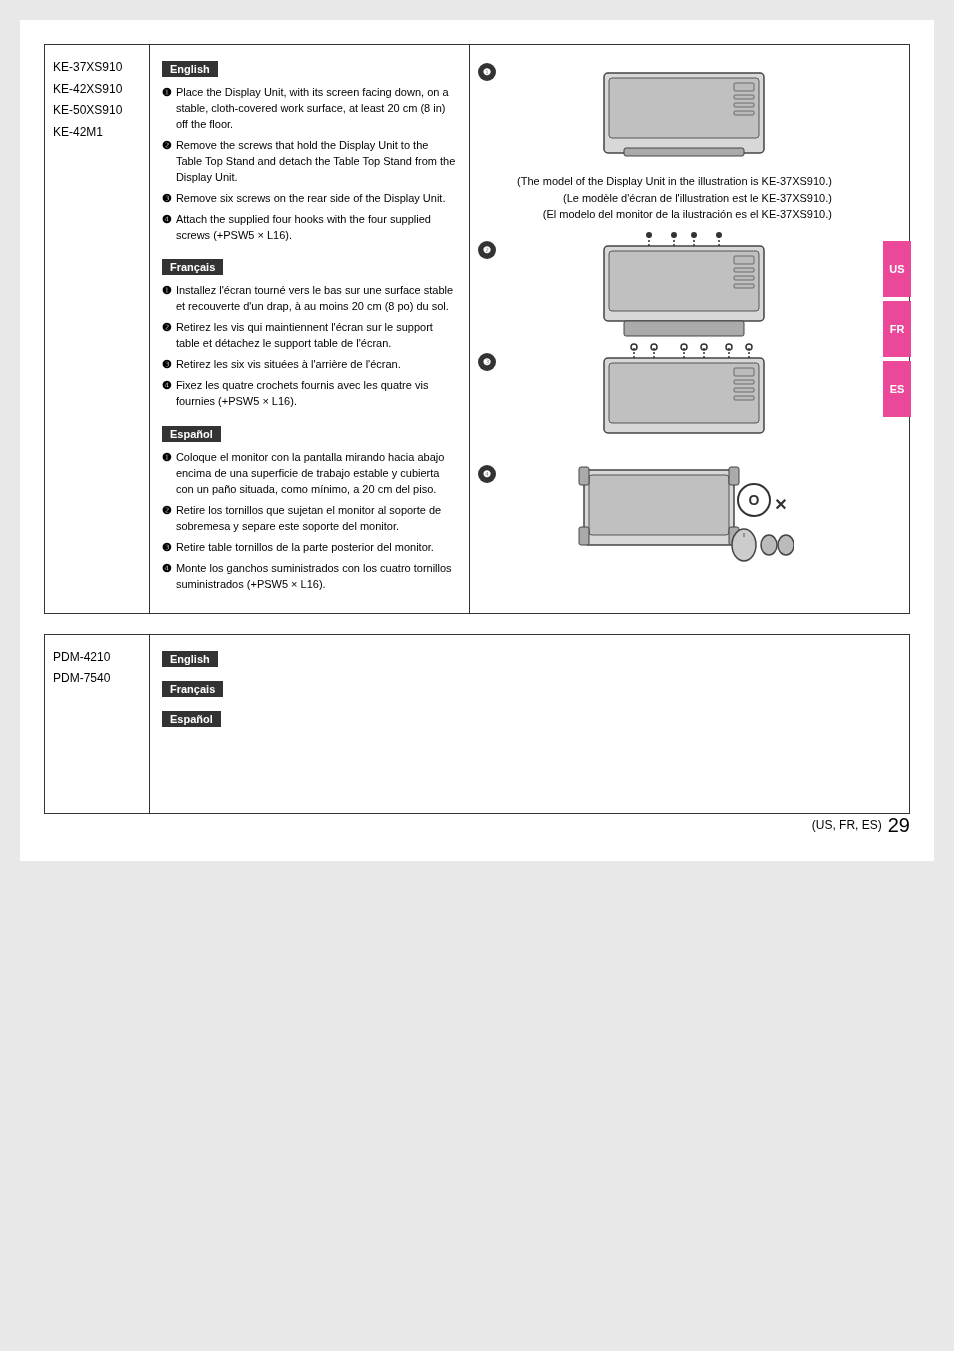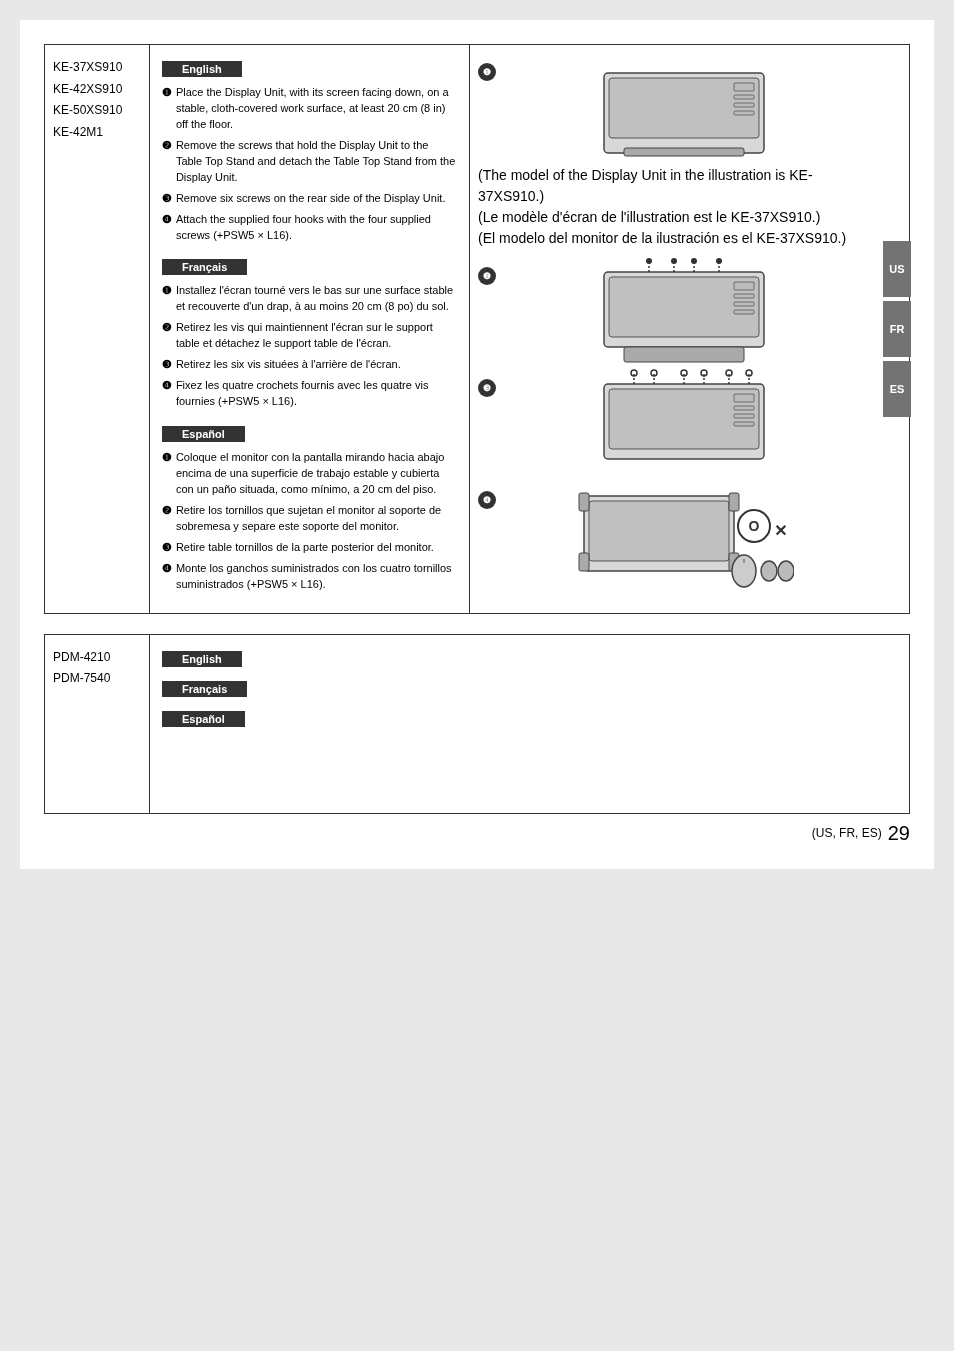--- a/index.html
+++ b/index.html
@@ -54,21 +54,21 @@
       display: flex;
       flex-direction: column;
       align-items: center;
     }
     .lang-badge {
       display: inline-block;
       background: #333;
       color: white;
       font-weight: bold;
       font-size: 11px;
-      padding: 2px 20px;
+      padding: 2px 8px;
       margin-bottom: 8px;
       margin-top: 6px;
     }
     .instructions-block {
       margin-bottom: 10px;
     }
     .instruction-item {
       display: flex;
       margin-bottom: 5px;
       line-height: 1.45;
@@ -84,40 +84,39 @@
     .side-tabs {
       position: absolute;
       right: -2px;
       top: 50%;
       transform: translateY(-50%);
       display: flex;
       flex-direction: column;
       gap: 4px;
     }
     .side-tab {
-      background: #737373;
+      background: #ec4899;
       color: white;
       font-weight: bold;
       font-size: 11px;
       padding: 22px 5px;
       writing-mode: horizontal-tb;
       width: 28px;
       text-align: center;
     }
     .diagram-caption {
-      font-size: 14px;
-      text-align: left;
-      margin: 0 0 8px 0;
+      font-size: 11px;
+      text-align: right;
+      margin: 8px 0 8px 0;
       line-height: 1.5;
     }
     .page-footer {
       display: flex;
       justify-content: flex-end;
       align-items: center;
-      margin-top: 8px;
       font-size: 12px;
     }
     .page-num {
       font-size: 20px;
       font-weight: normal;
     }
     .right-col-top {
       display: flex;
       flex-direction: column;
       align-items: center;

